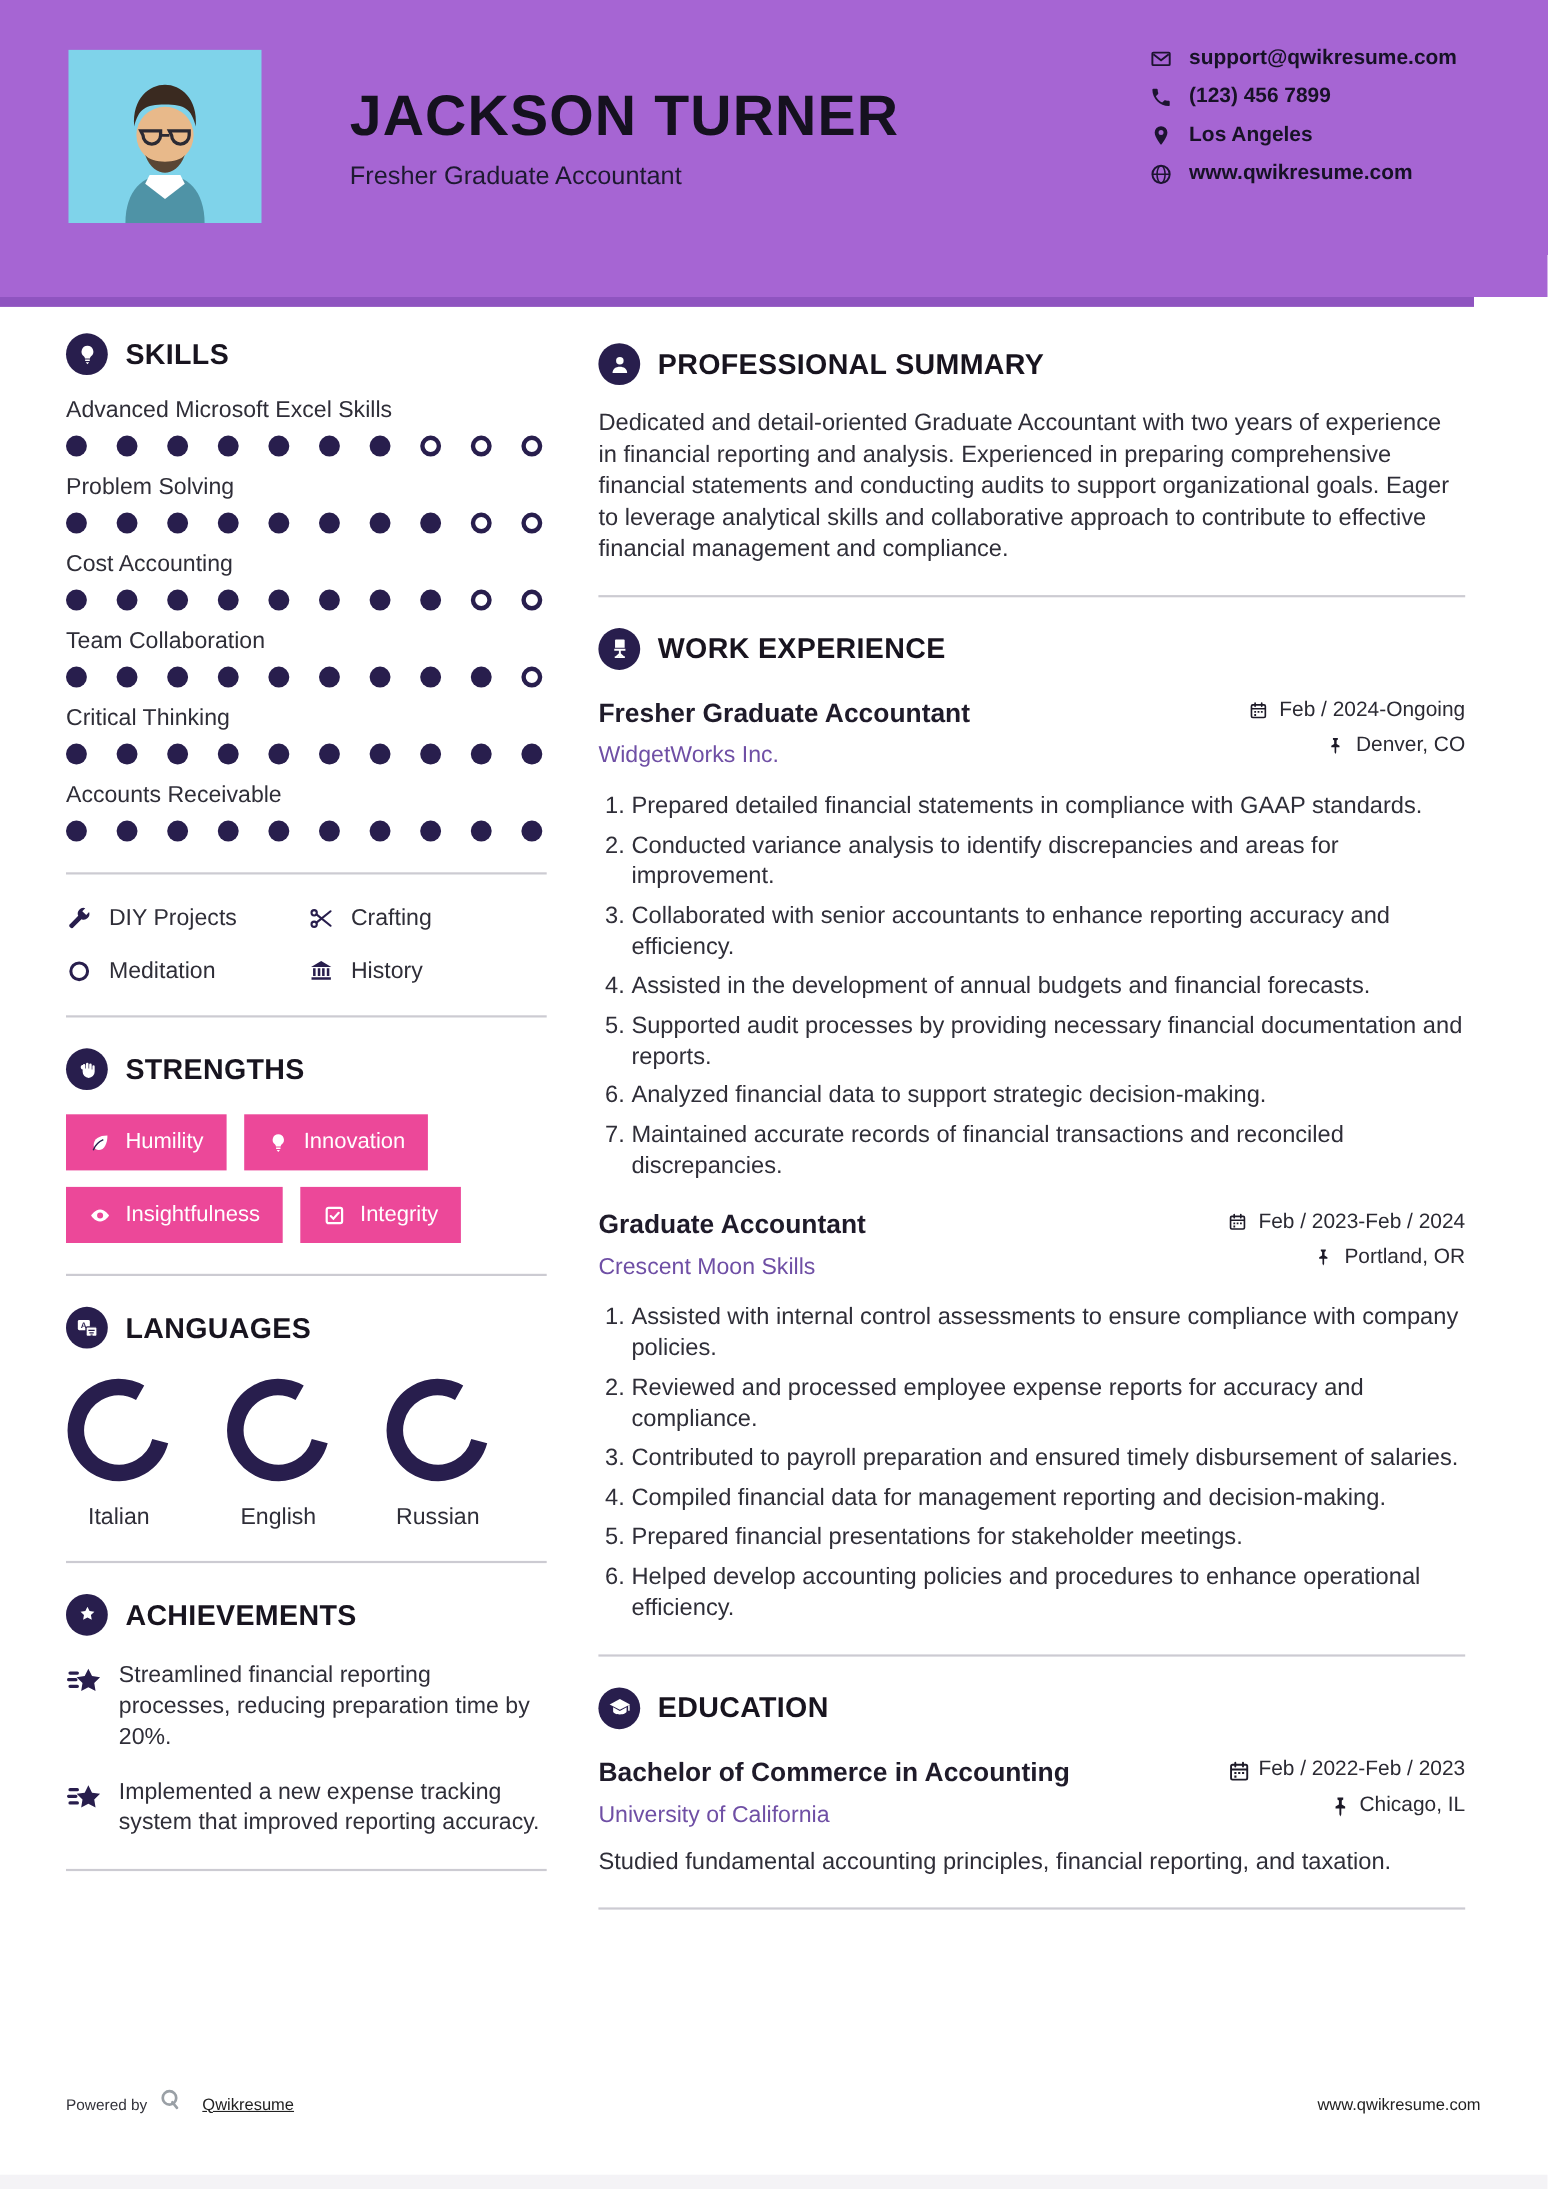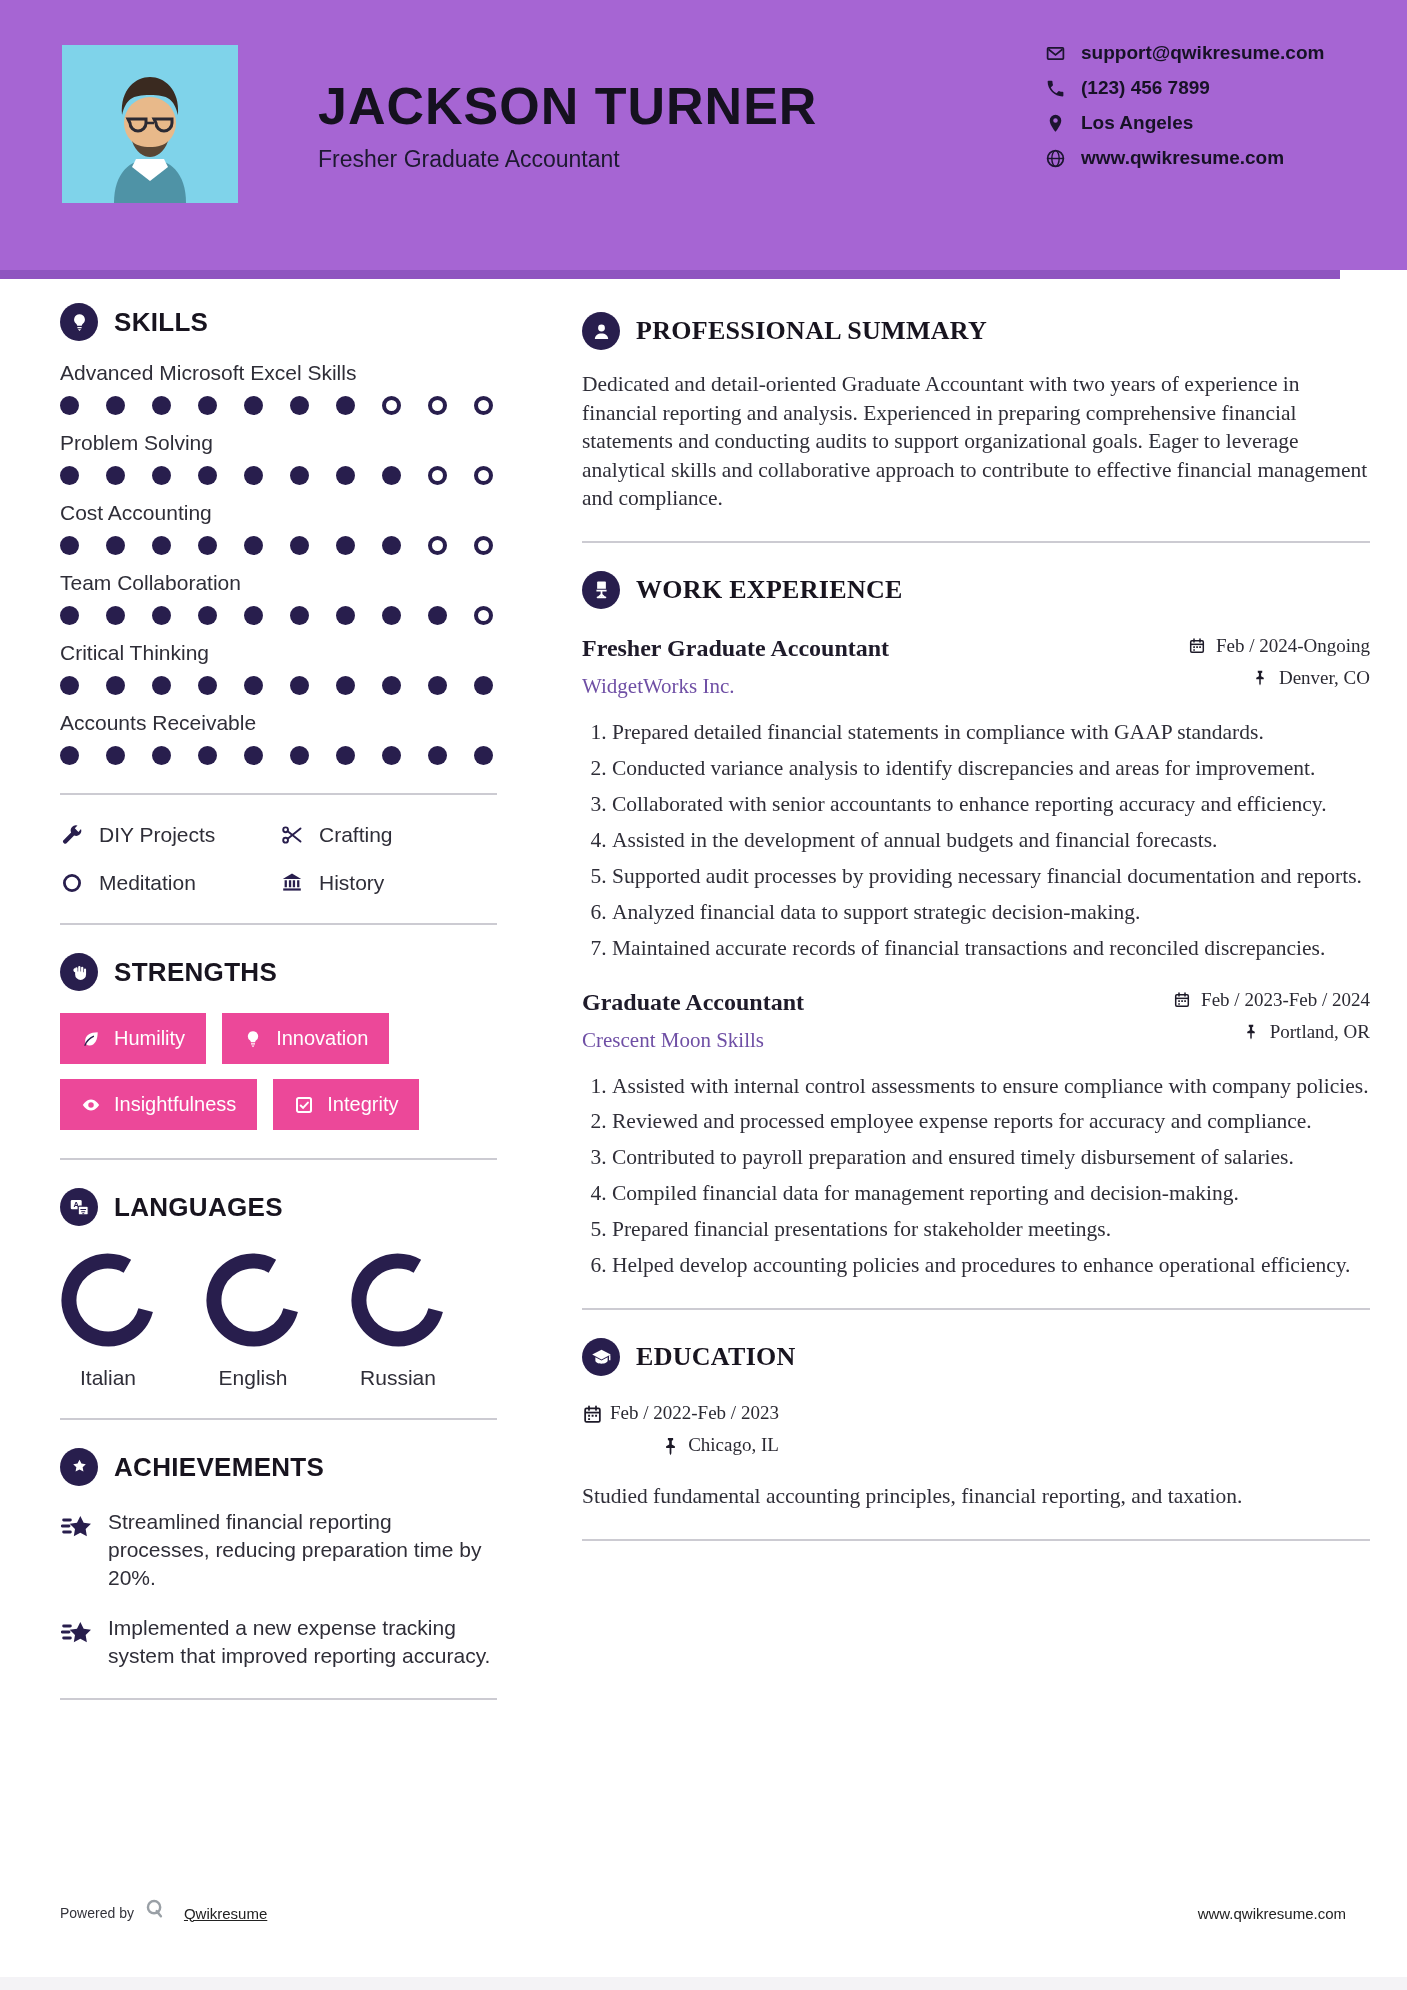--- a/index.html
+++ b/index.html
@@ -14,21 +14,21 @@
   .photo { position:absolute; left:62px; top:45px; width:176px; height:158px; overflow:hidden; }
   .name-block { position:absolute; left:318px; top:76px; }
   .name { font-size:52px; font-weight:800; letter-spacing:1px; color:#15111f; }
   .job-subtitle { font-size:23px; font-weight:500; color:#1d1930; margin-top:10px; }
   .contact { position:absolute; right:62px; top:42px; display:flex; flex-direction:column; gap:13px; }
   .contact-row { display:flex; align-items:center; gap:15px; justify-content:flex-start; min-width:300px; }
   .contact-row .ic { width:21px; height:21px; color:#1c1430; flex:0 0 auto; }
   .contact-row .txt { font-size:19px; font-weight:600; color:#171226; }
   
   .col-left  { position:absolute; left:60px;  top:303px; width:437px; }
-  .col-right { position:absolute; left:582px; top:312px; width:788px;font-family:Liberation Serif, serif; }
+  .col-right { position:absolute; left:544px; top:312px; width:788px; }
   
   .sec-head { display:flex; align-items:center; gap:16px; }
   .sec-icon { width:38px; height:38px; border-radius:50%; background:#281e4d; color:#ffffff;
               display:flex; align-items:center; justify-content:center; flex:0 0 auto; }
   .sec-icon svg { width:21px; height:21px; }
   .sec-title { font-size:26px; font-weight:800; color:#18141f; letter-spacing:.3px; }
   .divider { border:none; border-top:2px solid #cccbd2; }
   .col-left .divider { margin:28px 0; }
   .col-right .divider { margin:28px 0; }
   
@@ -475,20 +475,24 @@
         <svg width="21" height="21" viewBox="0 0 24 24" aria-hidden="true">
           <path fill="currentColor" d="M12 3L1.4 8.6 12 14.2l10.6-5.6L12 3z"></path>
           <path fill="currentColor" d="M5 11.6v4.1c0 1.8 3.1 3.3 7 3.3s7-1.5 7-3.3v-4.1l-7 3.7-7-3.7z"></path>
           <path d="M21.4 9.4v5.8" stroke="currentColor" stroke-width="1.6"></path>
         </svg>
       </span>
     <span class="sec-title">EDUCATION</span>
   </div>
   <div class="job">
     <div class="job-head">
+      <div>
+        <div class="job-title">Bachelor of Commerce in Accounting</div>
+        <div class="job-company">University of California</div>
+      </div>
       <div class="job-meta">
         <div class="meta-row">
           <span class="ic"><svg width="21" height="21" viewBox="0 0 24 24" aria-hidden="true">
                 <rect x="3.6" y="5" width="16.8" height="15.4" rx="1.6" fill="none" stroke="currentColor" stroke-width="2"></rect>
                 <path d="M3.6 9.8h16.8" stroke="currentColor" stroke-width="2"></path>
                 <path d="M8 2.8v4M16 2.8v4" stroke="currentColor" stroke-width="2" stroke-linecap="round"></path>
                 <path fill="currentColor" d="M7 12.4h2.2v2.2H7zM11 12.4h2.2v2.2H11zM15 12.4h2.2v2.2H15zM7 16.2h2.2v2.2H7z"></path>
               </svg></span>
           <span class="txt">Feb / 2022-Feb / 2023</span>
         </div>

